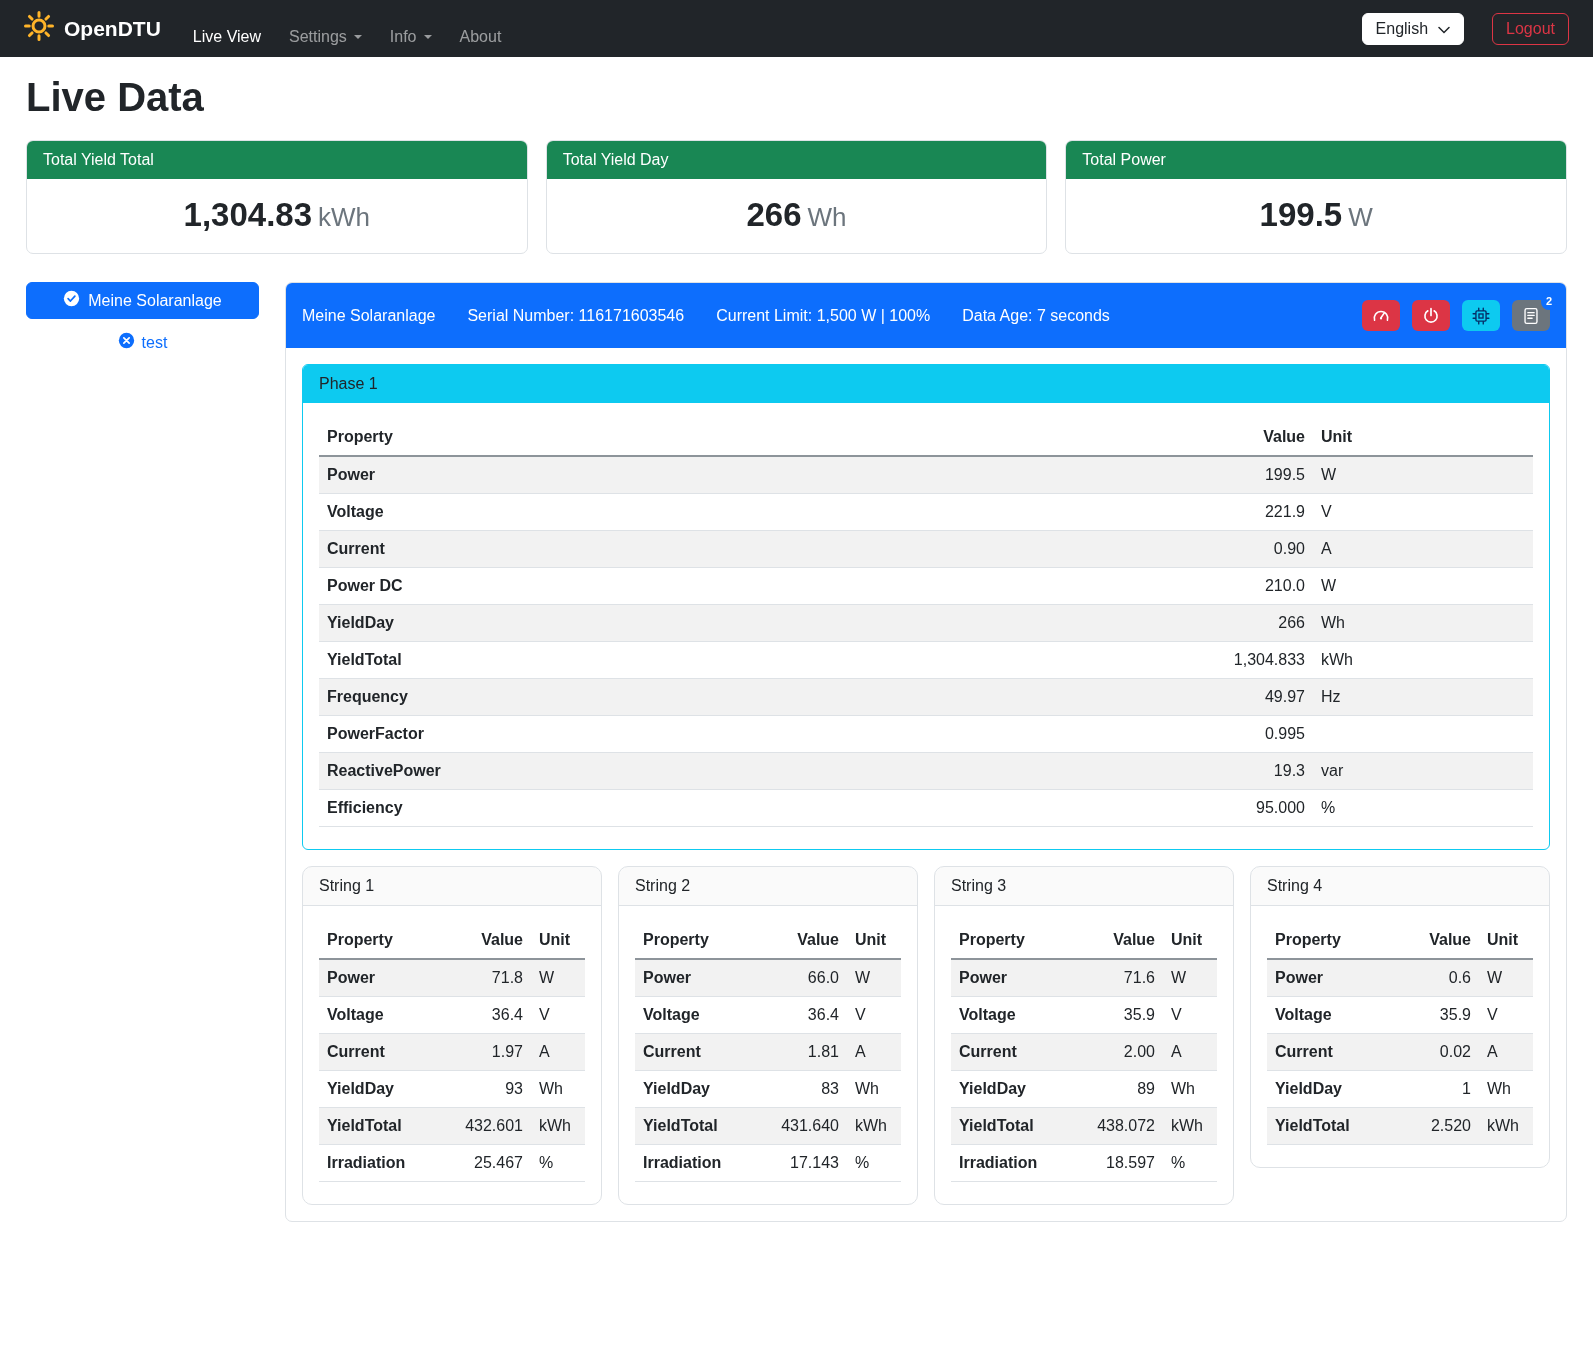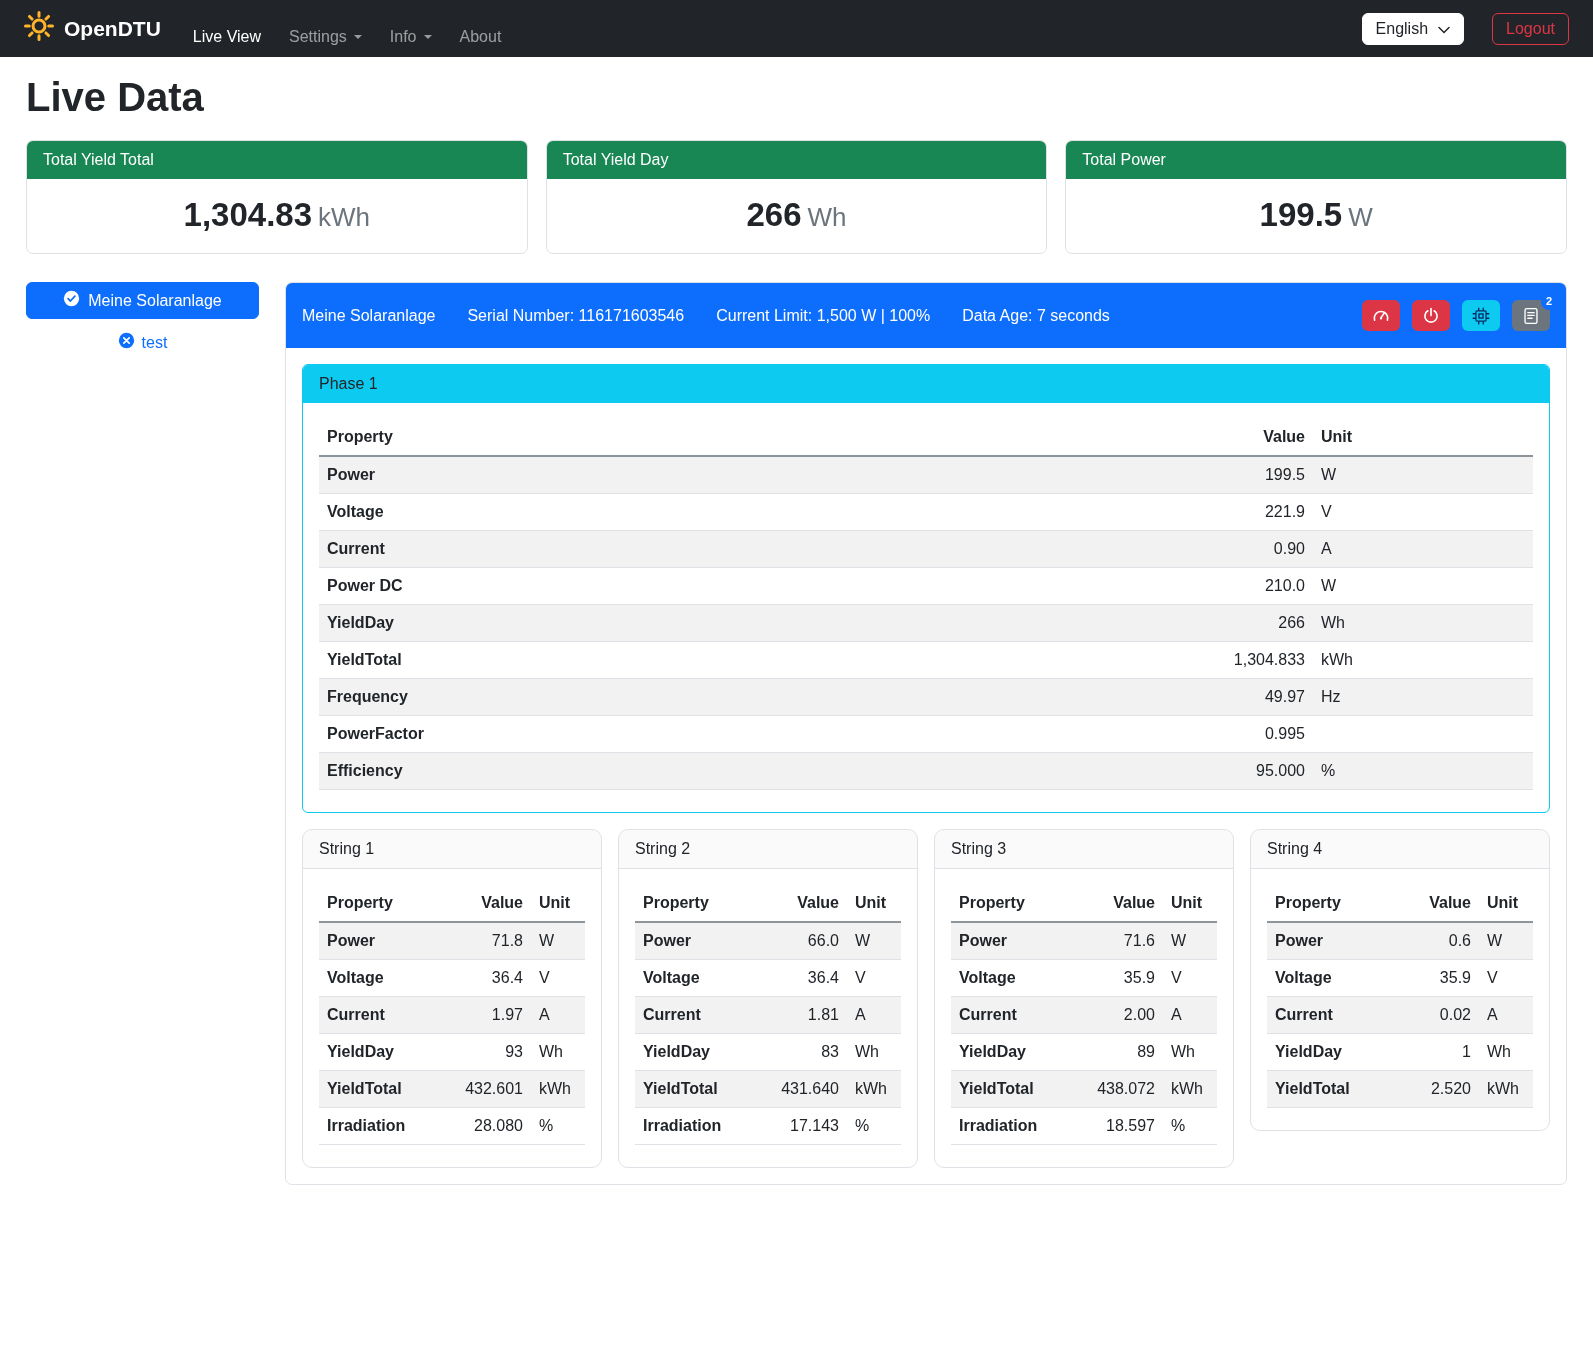--- a/index.html
+++ b/index.html
@@ -293,20 +293,25 @@
                     <td class="unit">Hz</td>
                   </tr>
 
 
                   <tr>
                     <td class="prop">PowerFactor</td>
                     <td class="val">0.995</td>
                     <td class="unit"></td>
                   </tr>
 
+                  <tr>
+                    <td class="prop">ReactivePower</td>
+                    <td class="val">19.3</td>
+                    <td class="unit">var</td>
+                  </tr>
 
                   <tr>
                     <td class="prop">Efficiency</td>
                     <td class="val">95.000</td>
                     <td class="unit">%</td>
                   </tr>
                 </tbody>
             </table>
           </div>
         </div>
@@ -351,21 +356,21 @@
                     </tr>
 
                     <tr>
                       <td class="prop">YieldTotal</td>
                       <td class="val">432.601</td>
                       <td class="unit">kWh</td>
                     </tr>
 
                     <tr>
                       <td class="prop">Irradiation</td>
-                      <td class="val">28.080</td>
+                      <td class="val">25.467</td>
                       <td class="unit">%</td>
                     </tr>
                   </tbody>
               </table>
             </div>
           </div>
 
           <div class="string-card">
             <div class="string-header">String 2</div>
             <div class="string-body">

